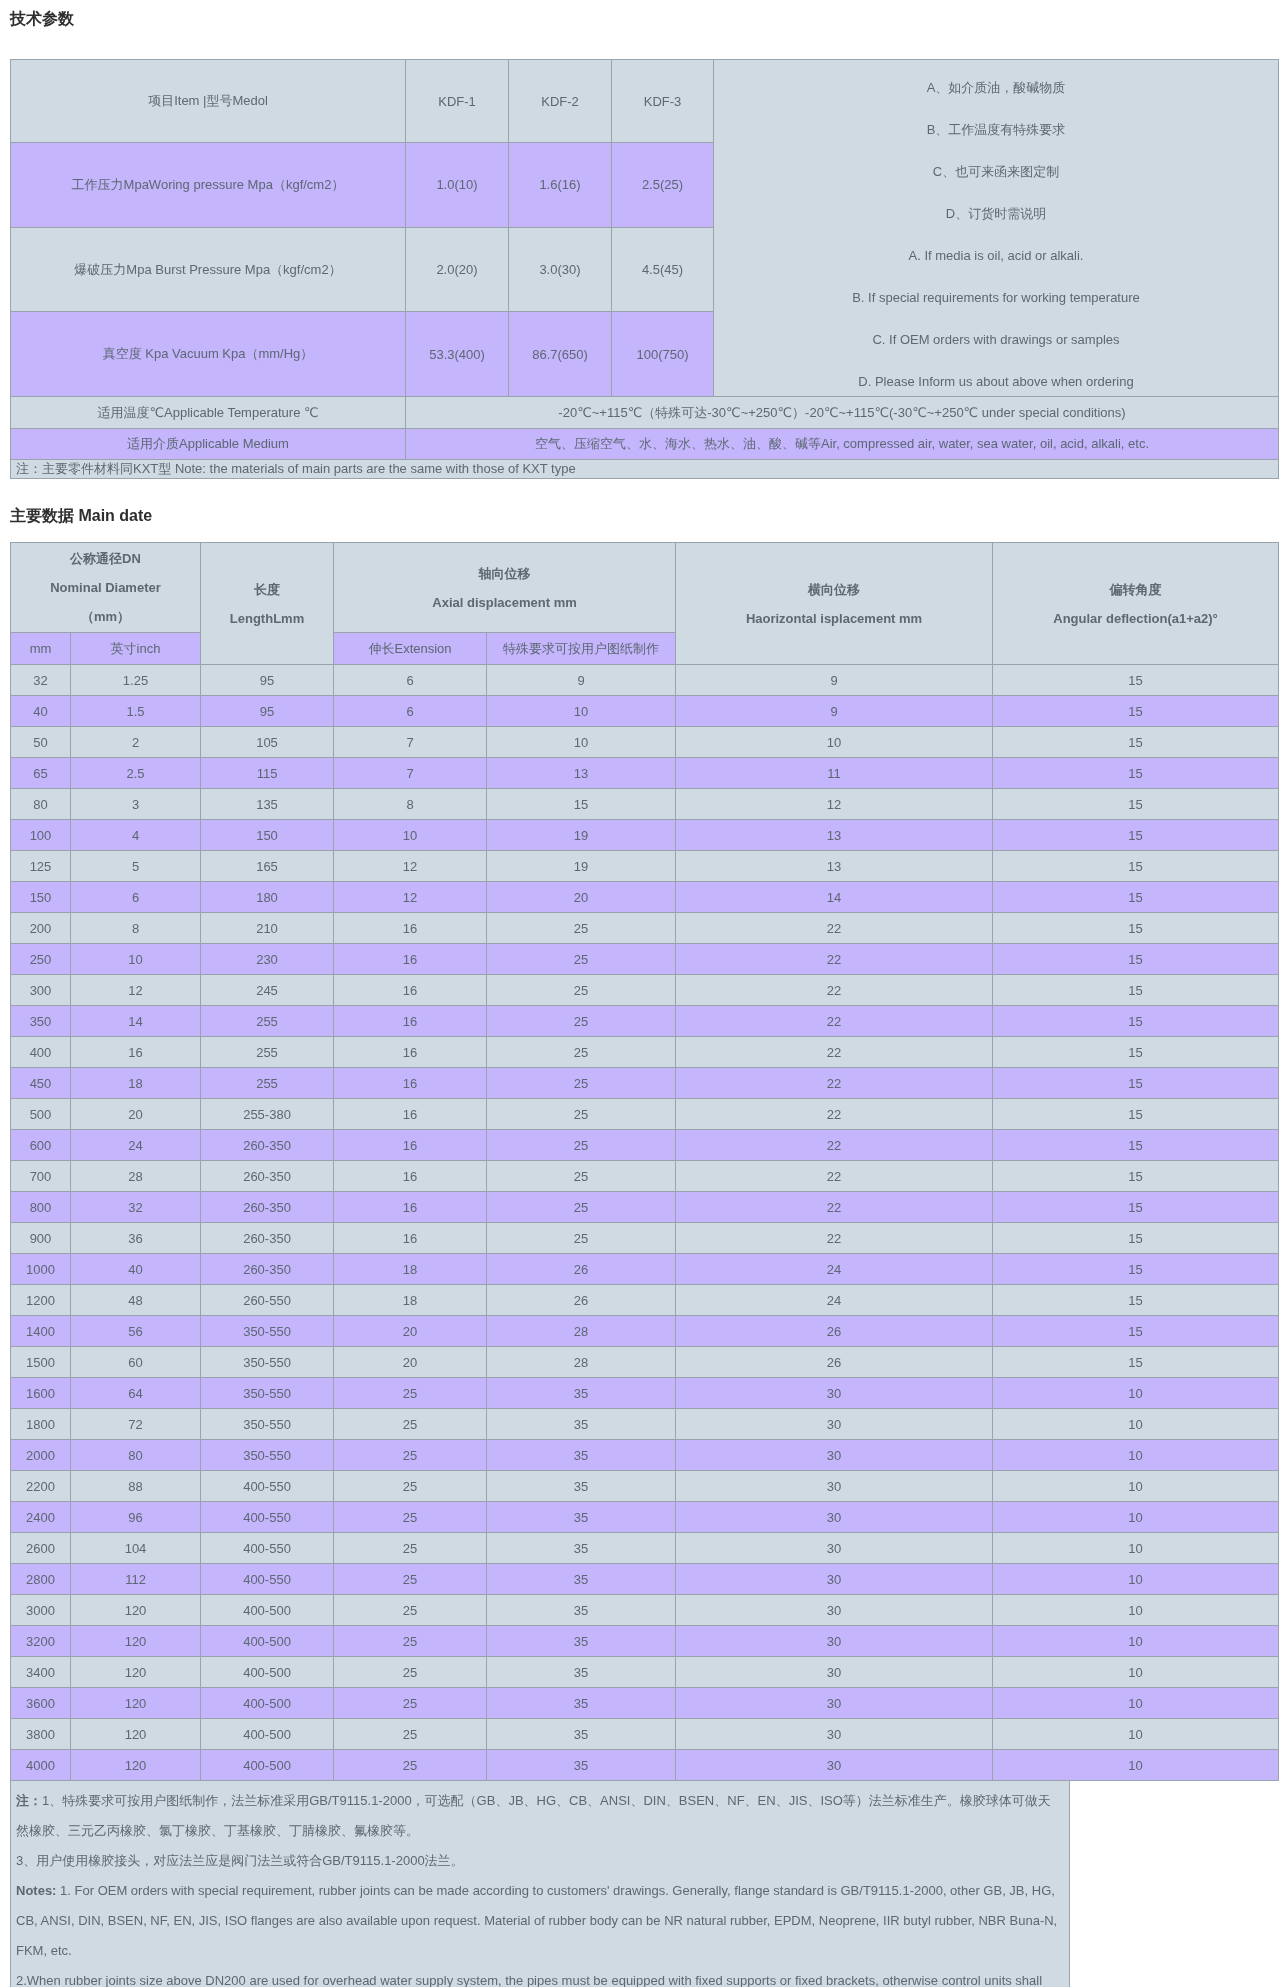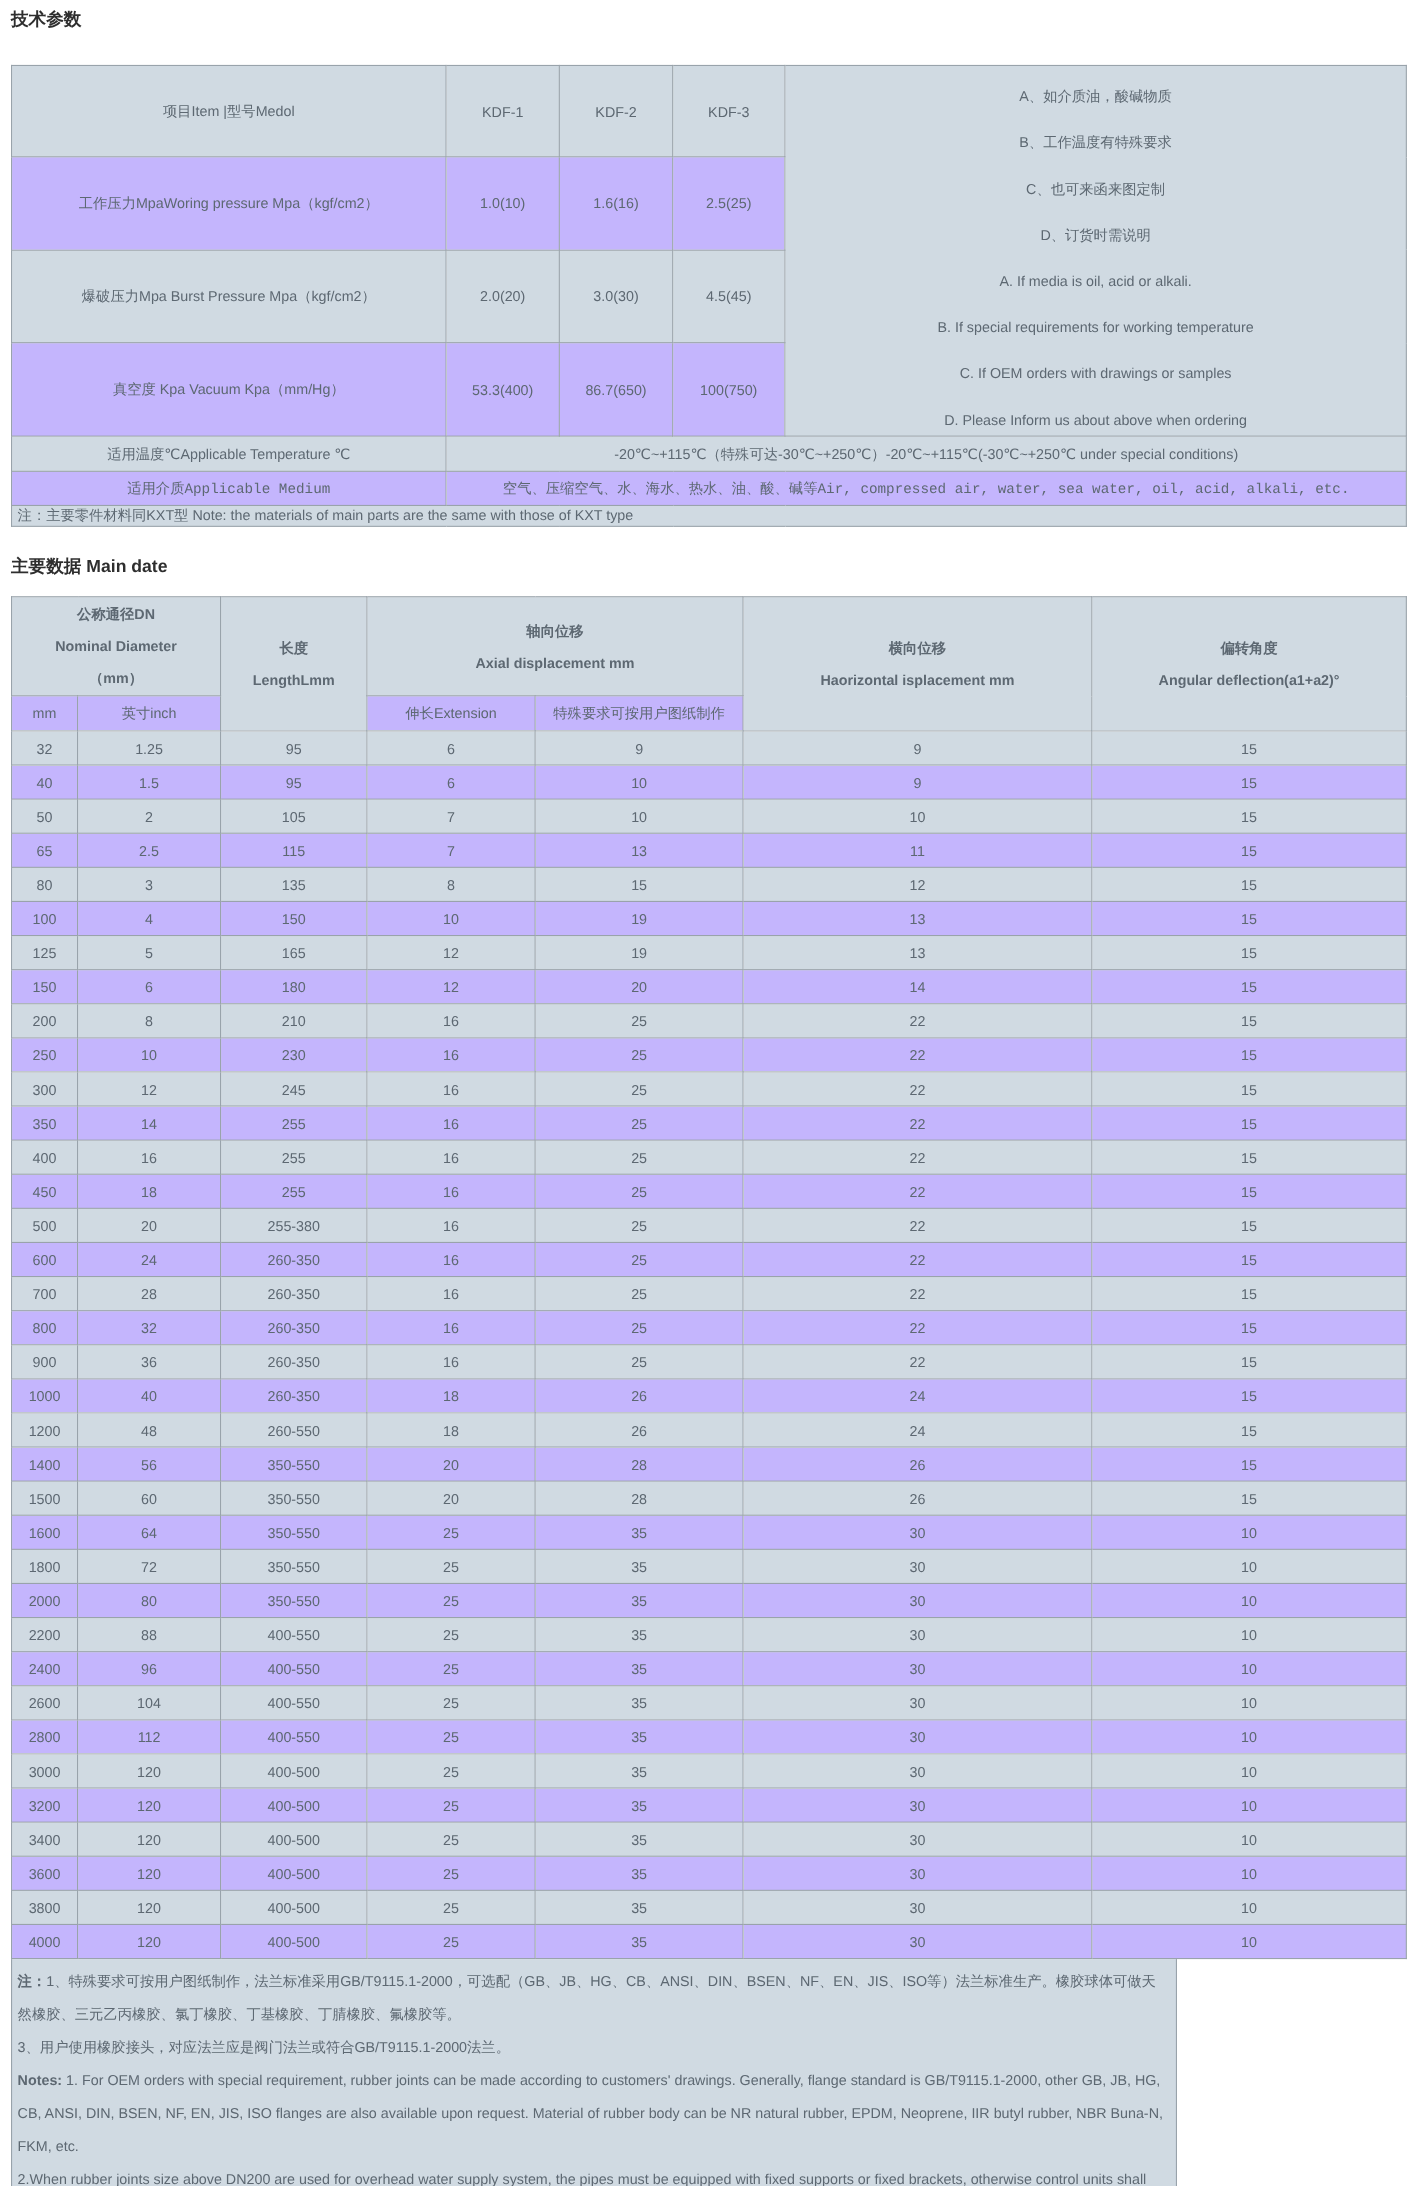--- a/index.html
+++ b/index.html
@@ -33,21 +33,21 @@
     padding: 0 4px;
     overflow: hidden;
   }
   .blue  { background: #d0dae2; }
   .light { background: #c4b5fd; }
 
   
   .t1 .r-head  td { height: 59px; }
   .t1 .r-big   td { height: 60px; }
   .t1 .r-temp  td { height: 32px; }
-  .t1 .r-med   td { height: 31px; font-family: Liberation Mono, monospace; }
+  .t1 .r-med   td { height: 31px; }
   .t1 .r-note  td { height: 16px; text-align: left; padding-left: 5px; }
   .side-notes-cell { vertical-align: middle; }
   .side-note-line { line-height: 29px; height: 29px; margin-top: 13px; }
 
   
   .t2 .h1 td { height: 90px; font-weight: bold; }
   .t2 .h2 td { height: 32px; }
   .hline { line-height: 29px; }
   .t2 tbody td { height: 31px; }
 

